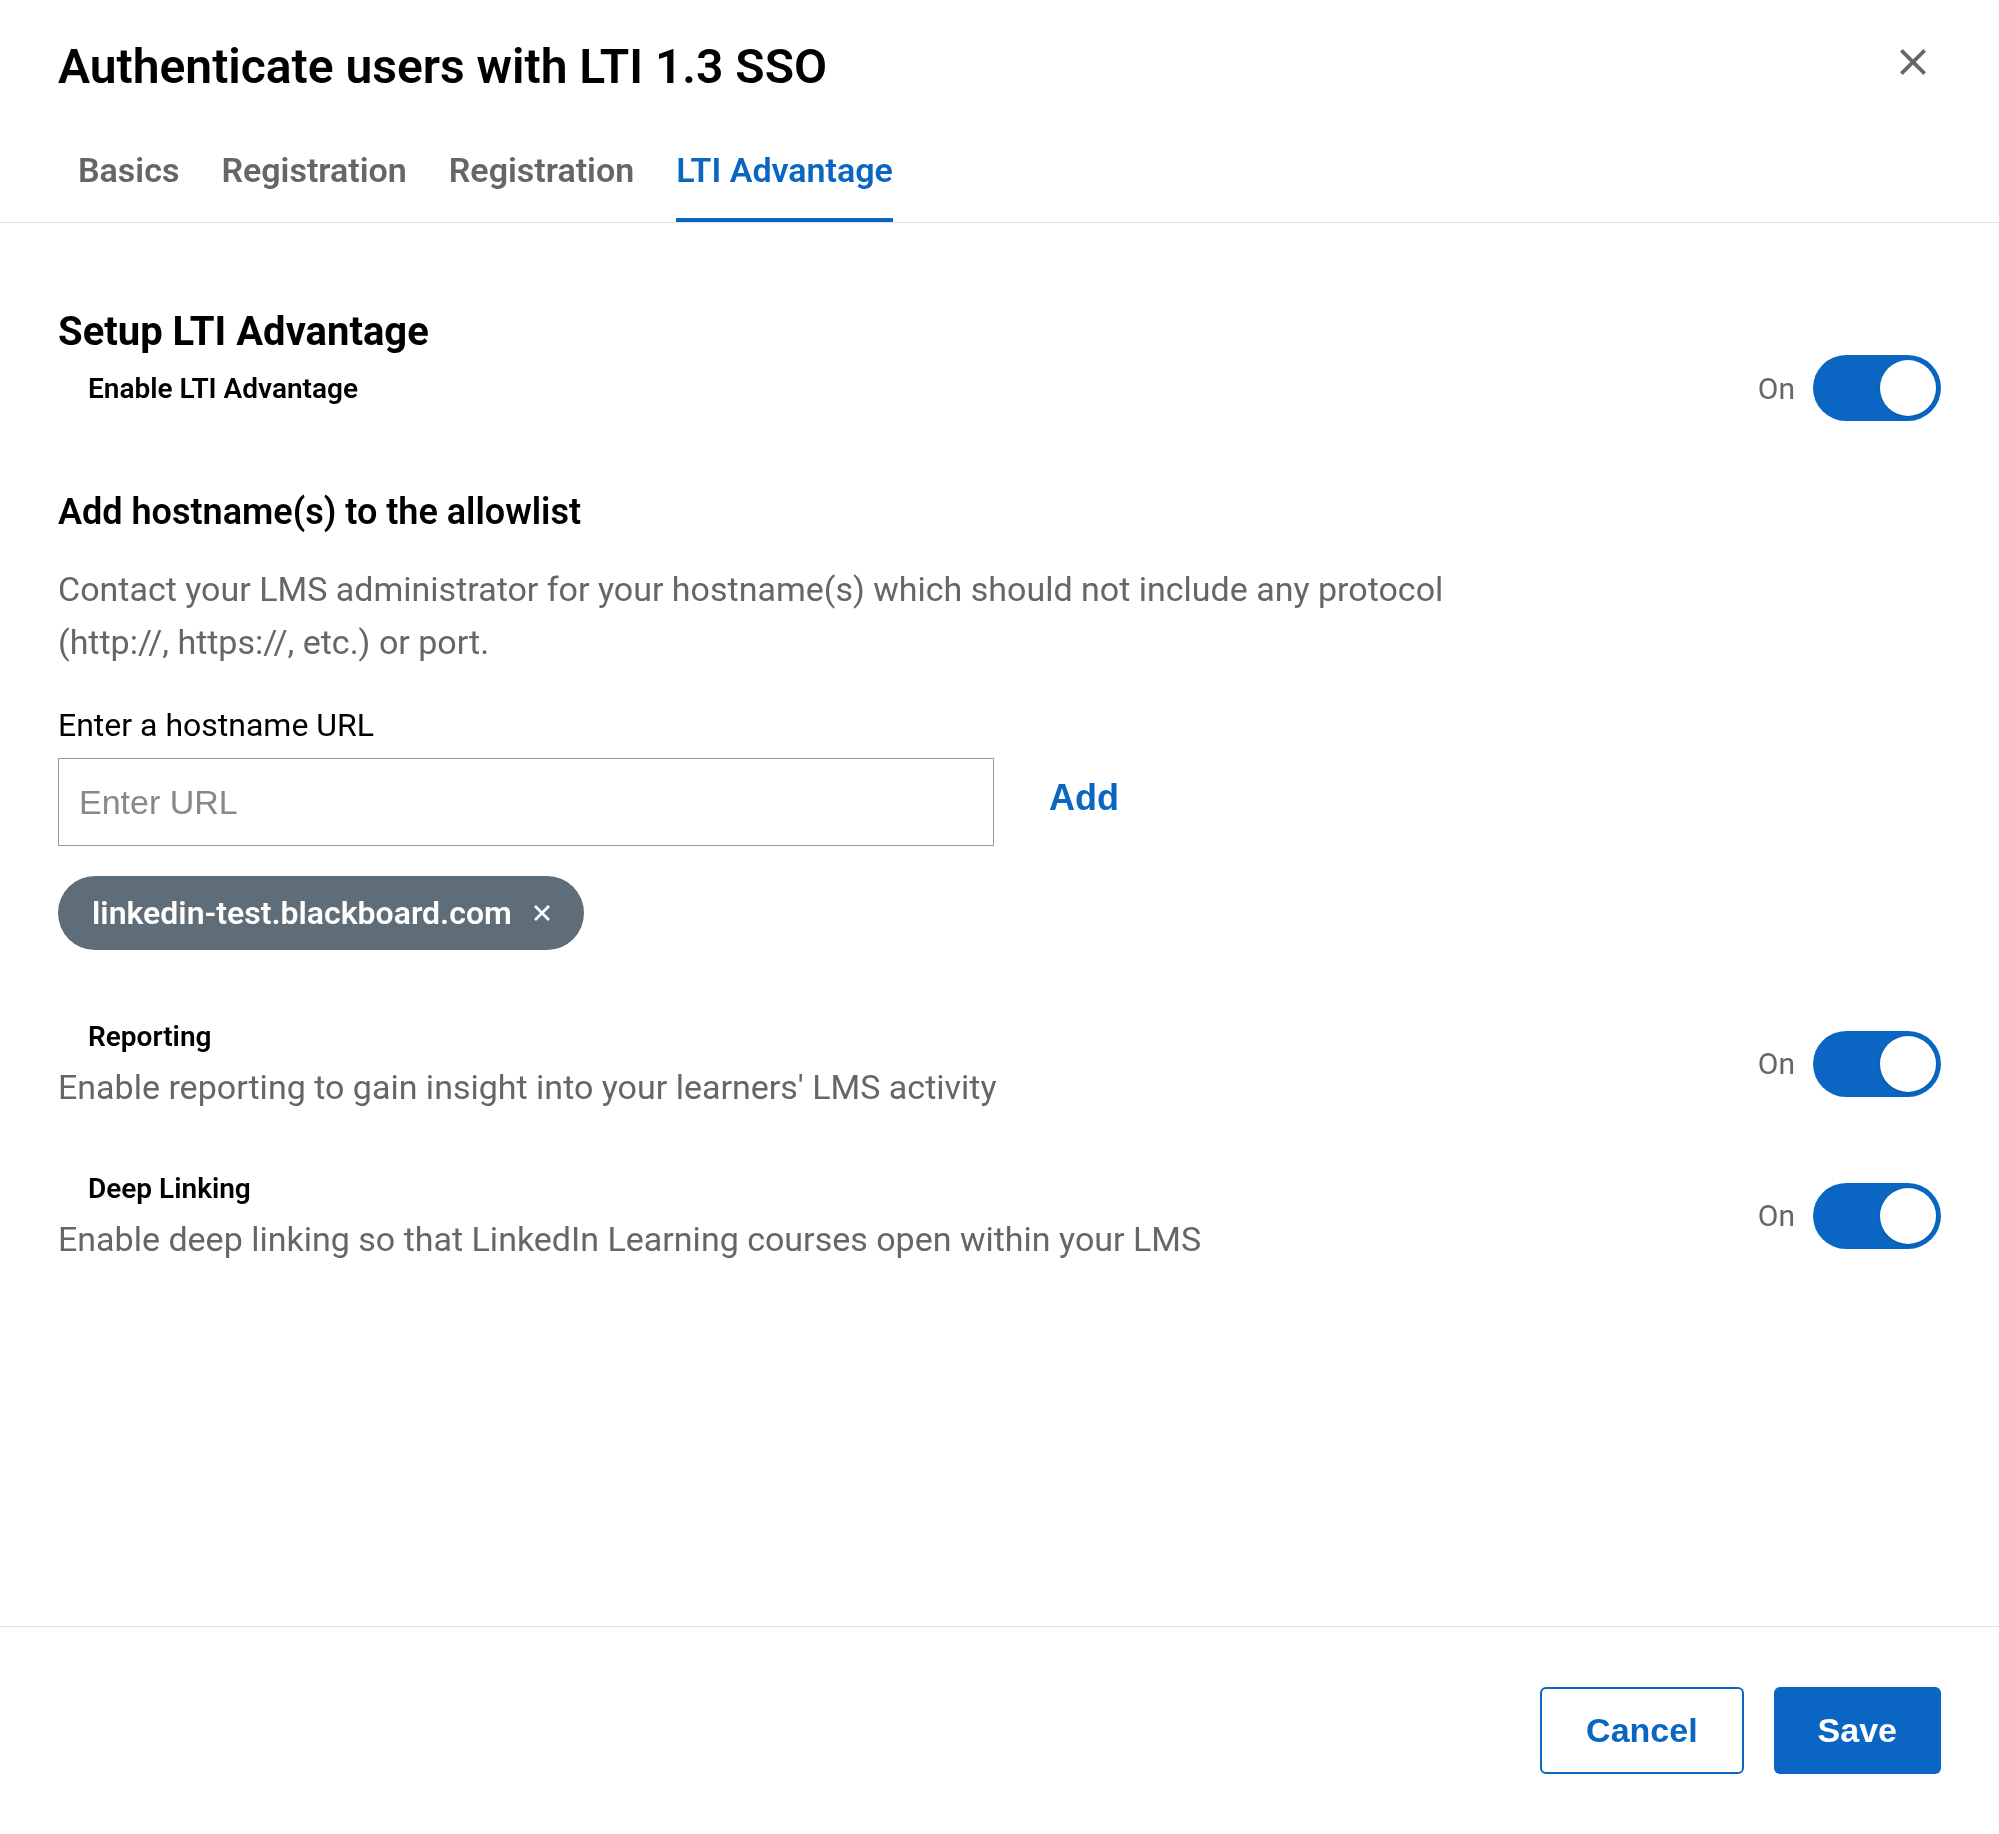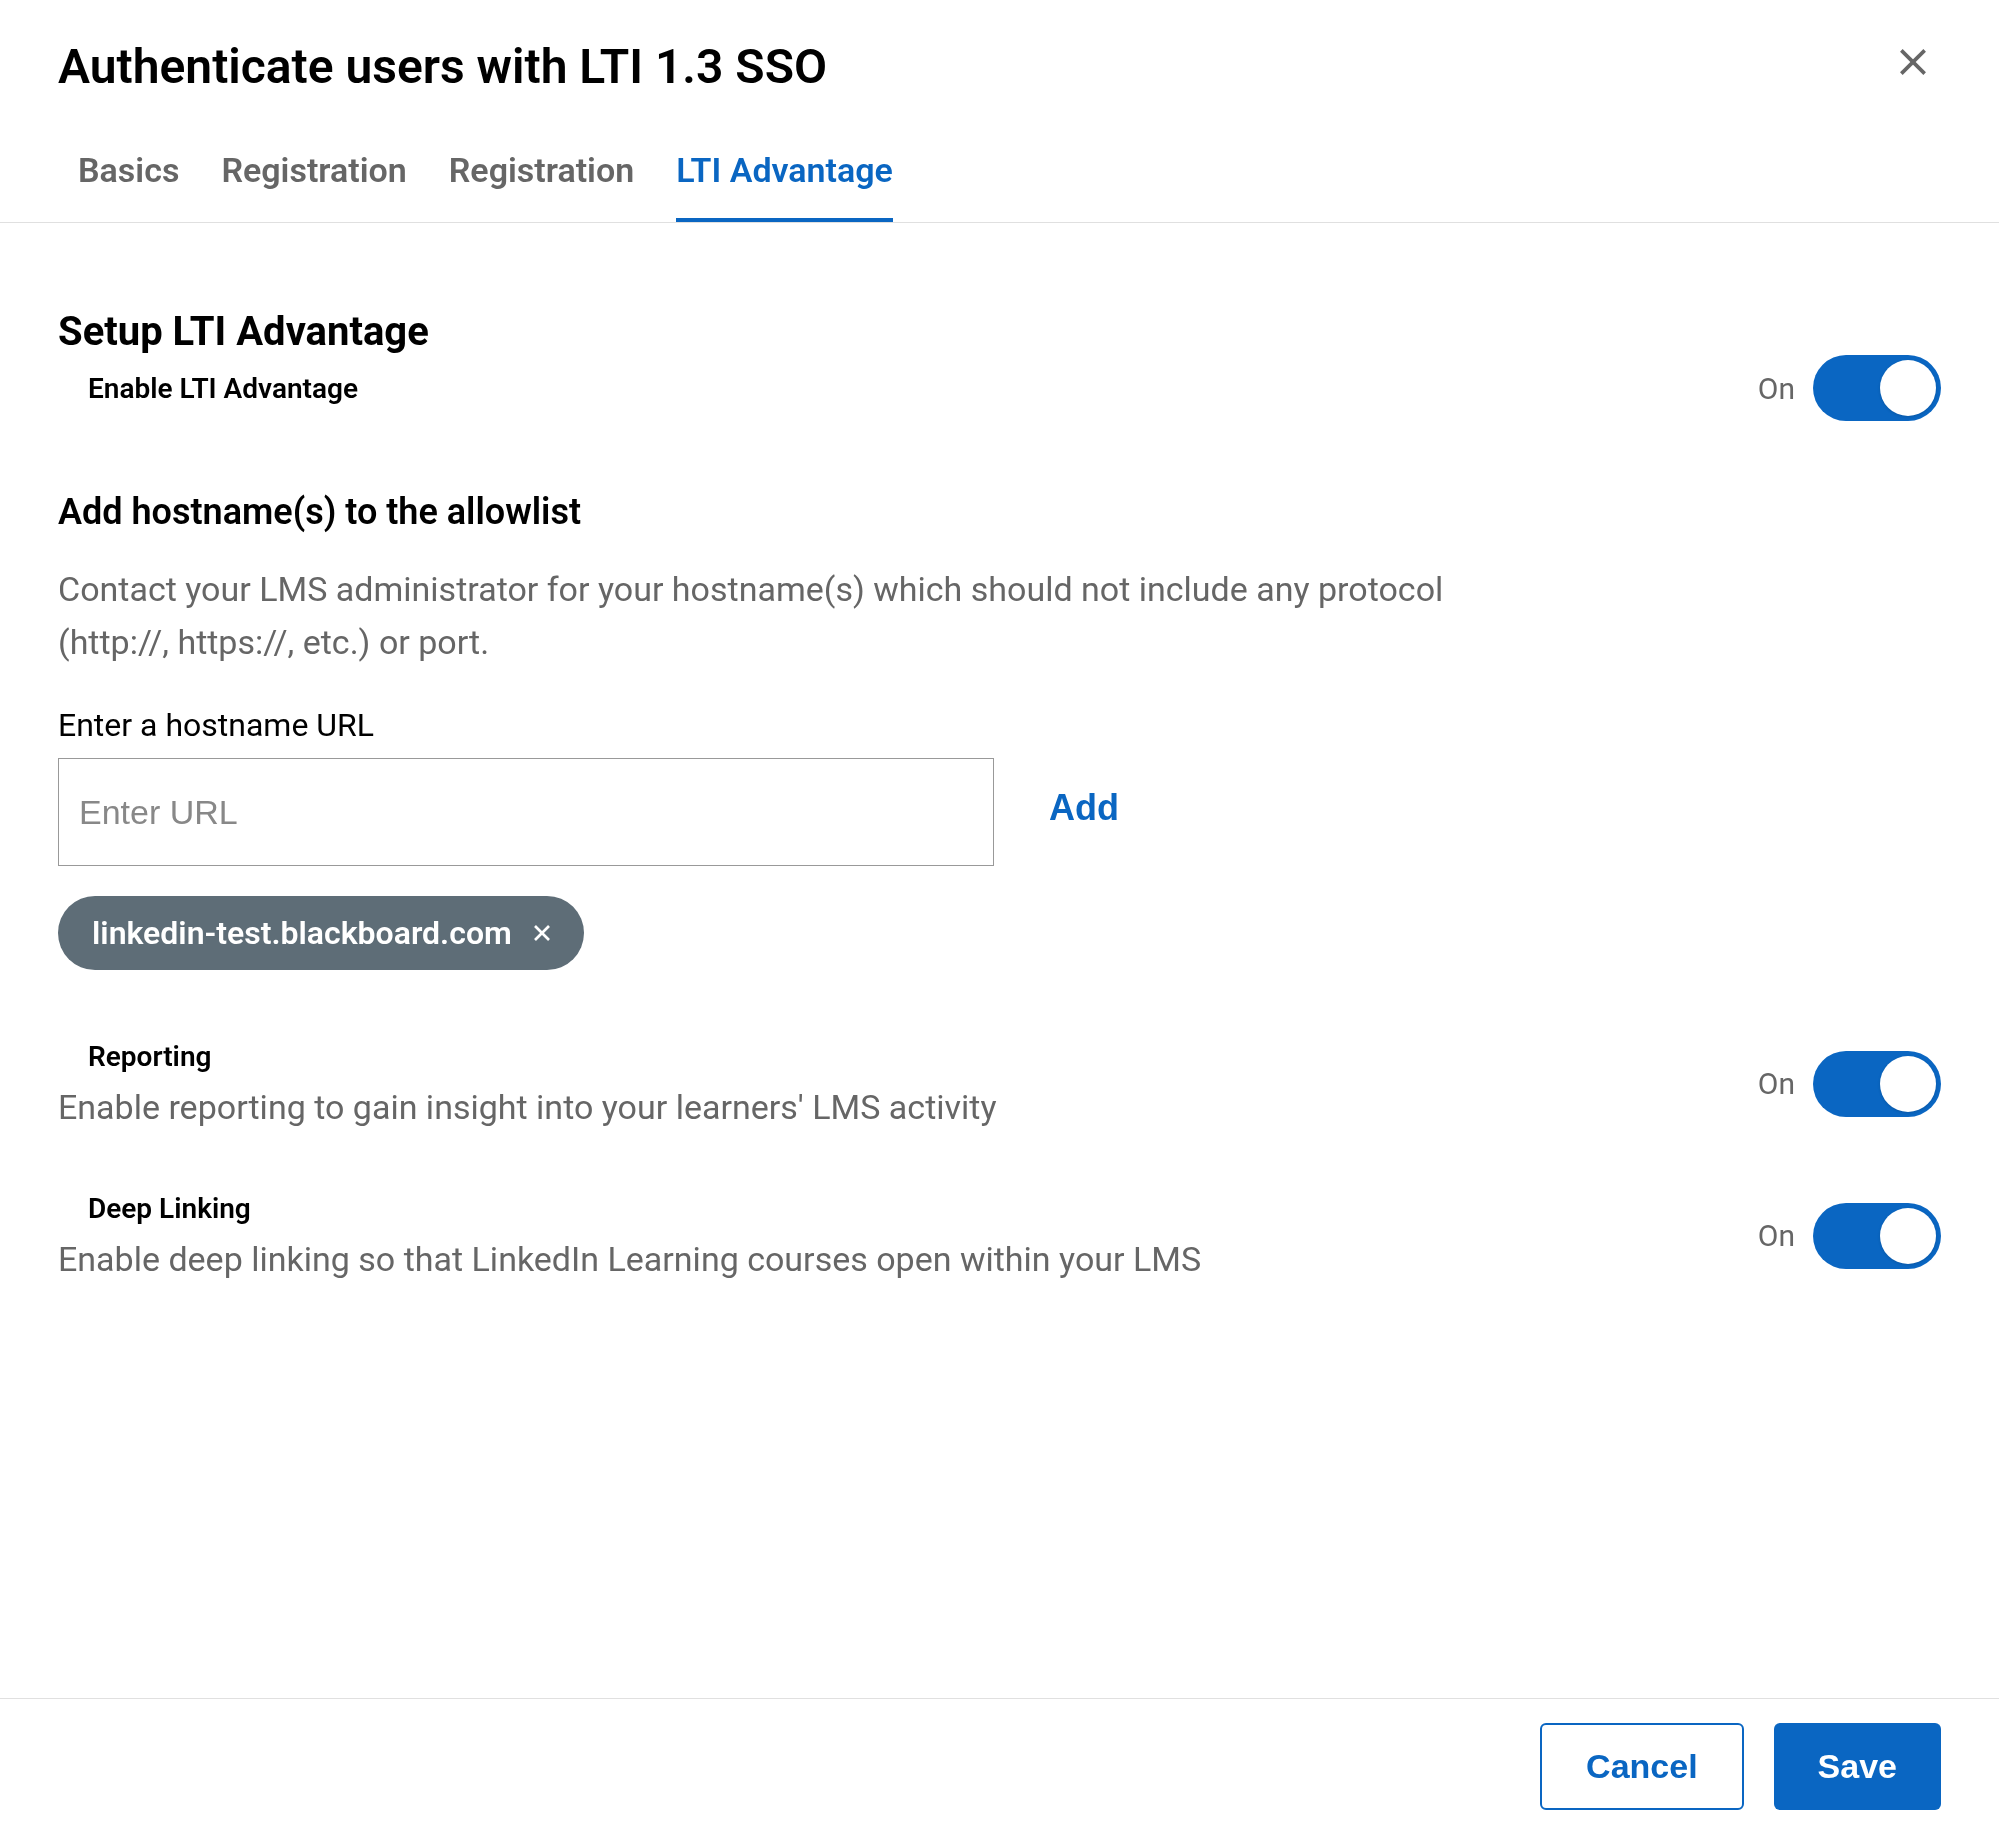--- a/index.html
+++ b/index.html
@@ -142,21 +142,21 @@
       margin-bottom: 14px;
       display: block;
     }
     .input-row {
       display: flex;
       align-items: center;
       gap: 55px;
     }
     .text-input {
       width: 936px;
-      height: 108px;
+      height: 88px;
       border: 1.5px solid #999;
       padding: 0 20px;
       font-size: 34px;
       color: #000;
       outline: none;
     }
     .text-input::placeholder {
       color: #888;
     }
     .add-button {
@@ -196,21 +196,21 @@
     }
     .feature-row {
       display: flex;
       justify-content: space-between;
       align-items: center;
       margin-bottom: 65px;
       gap: 30px;
     }
     .footer {
       border-top: 1.5px solid #e0e0e0;
-      padding: 24px 58px;
+      padding: 60px 58px;
       display: flex;
       justify-content: flex-end;
       gap: 30px;
       background: #fff;
     }
     .btn {
       font-size: 34px;
       font-weight: 600;
       padding: 22px 44px;
       border-radius: 6px;

